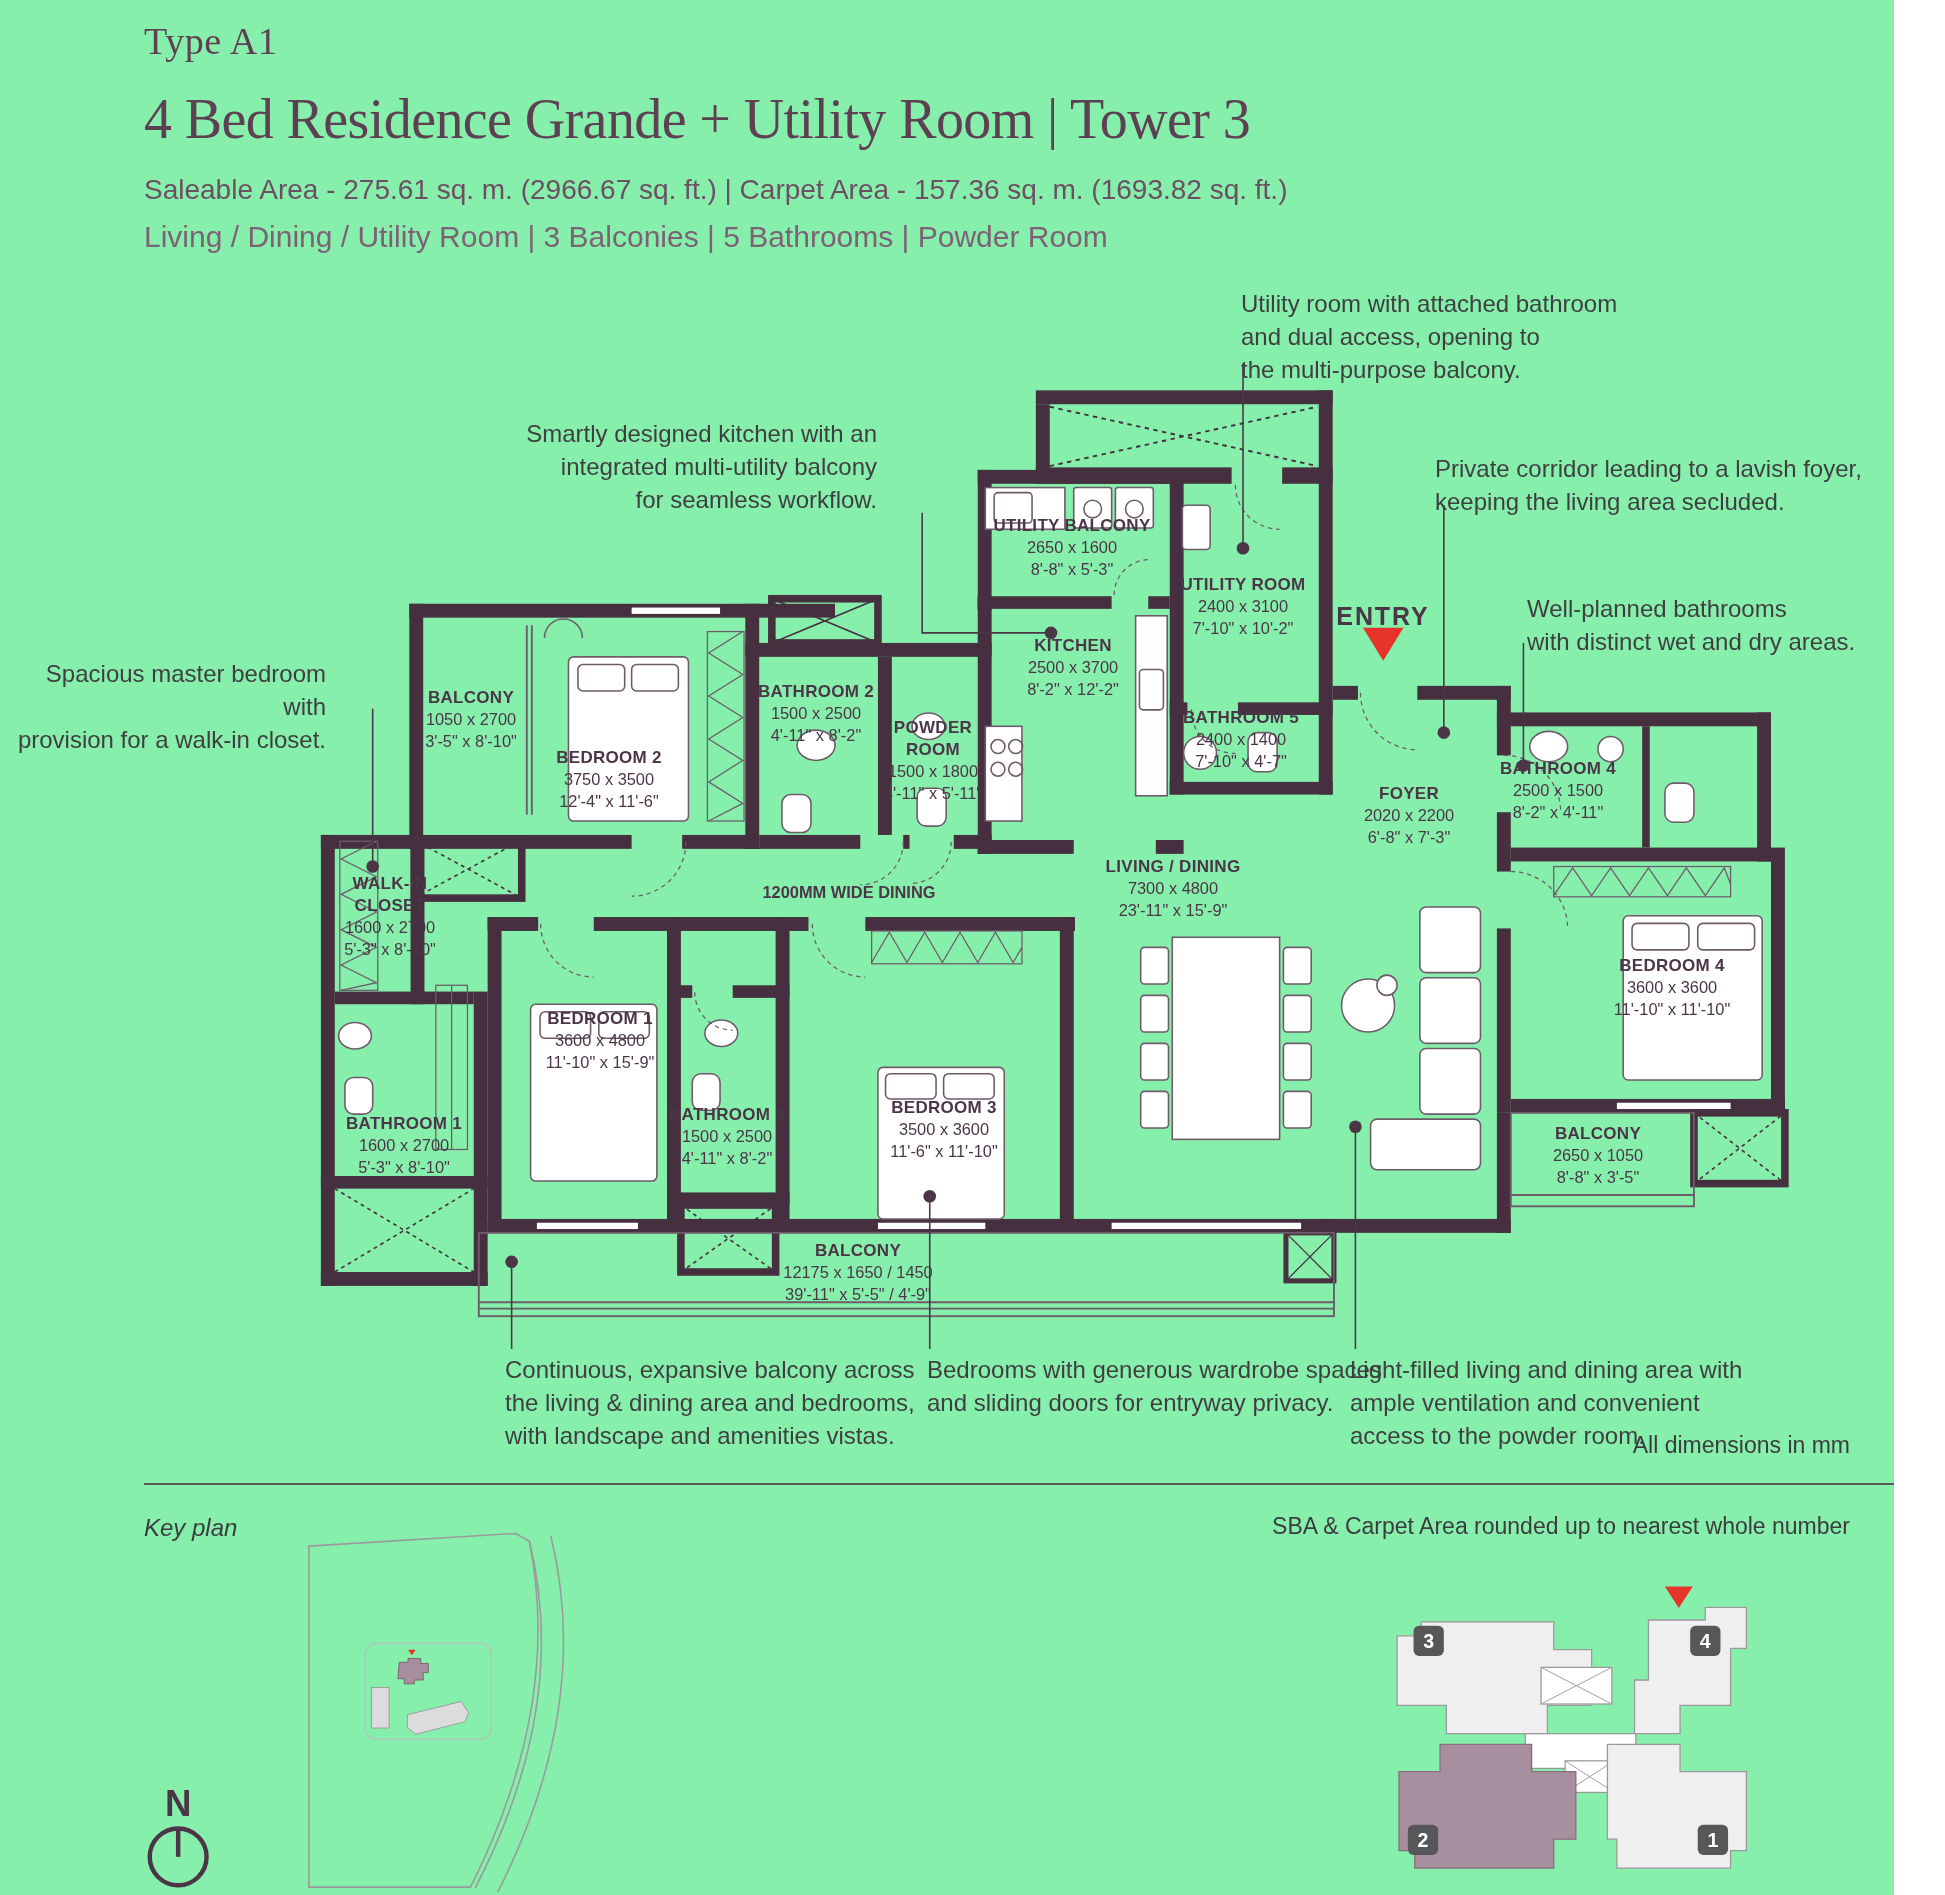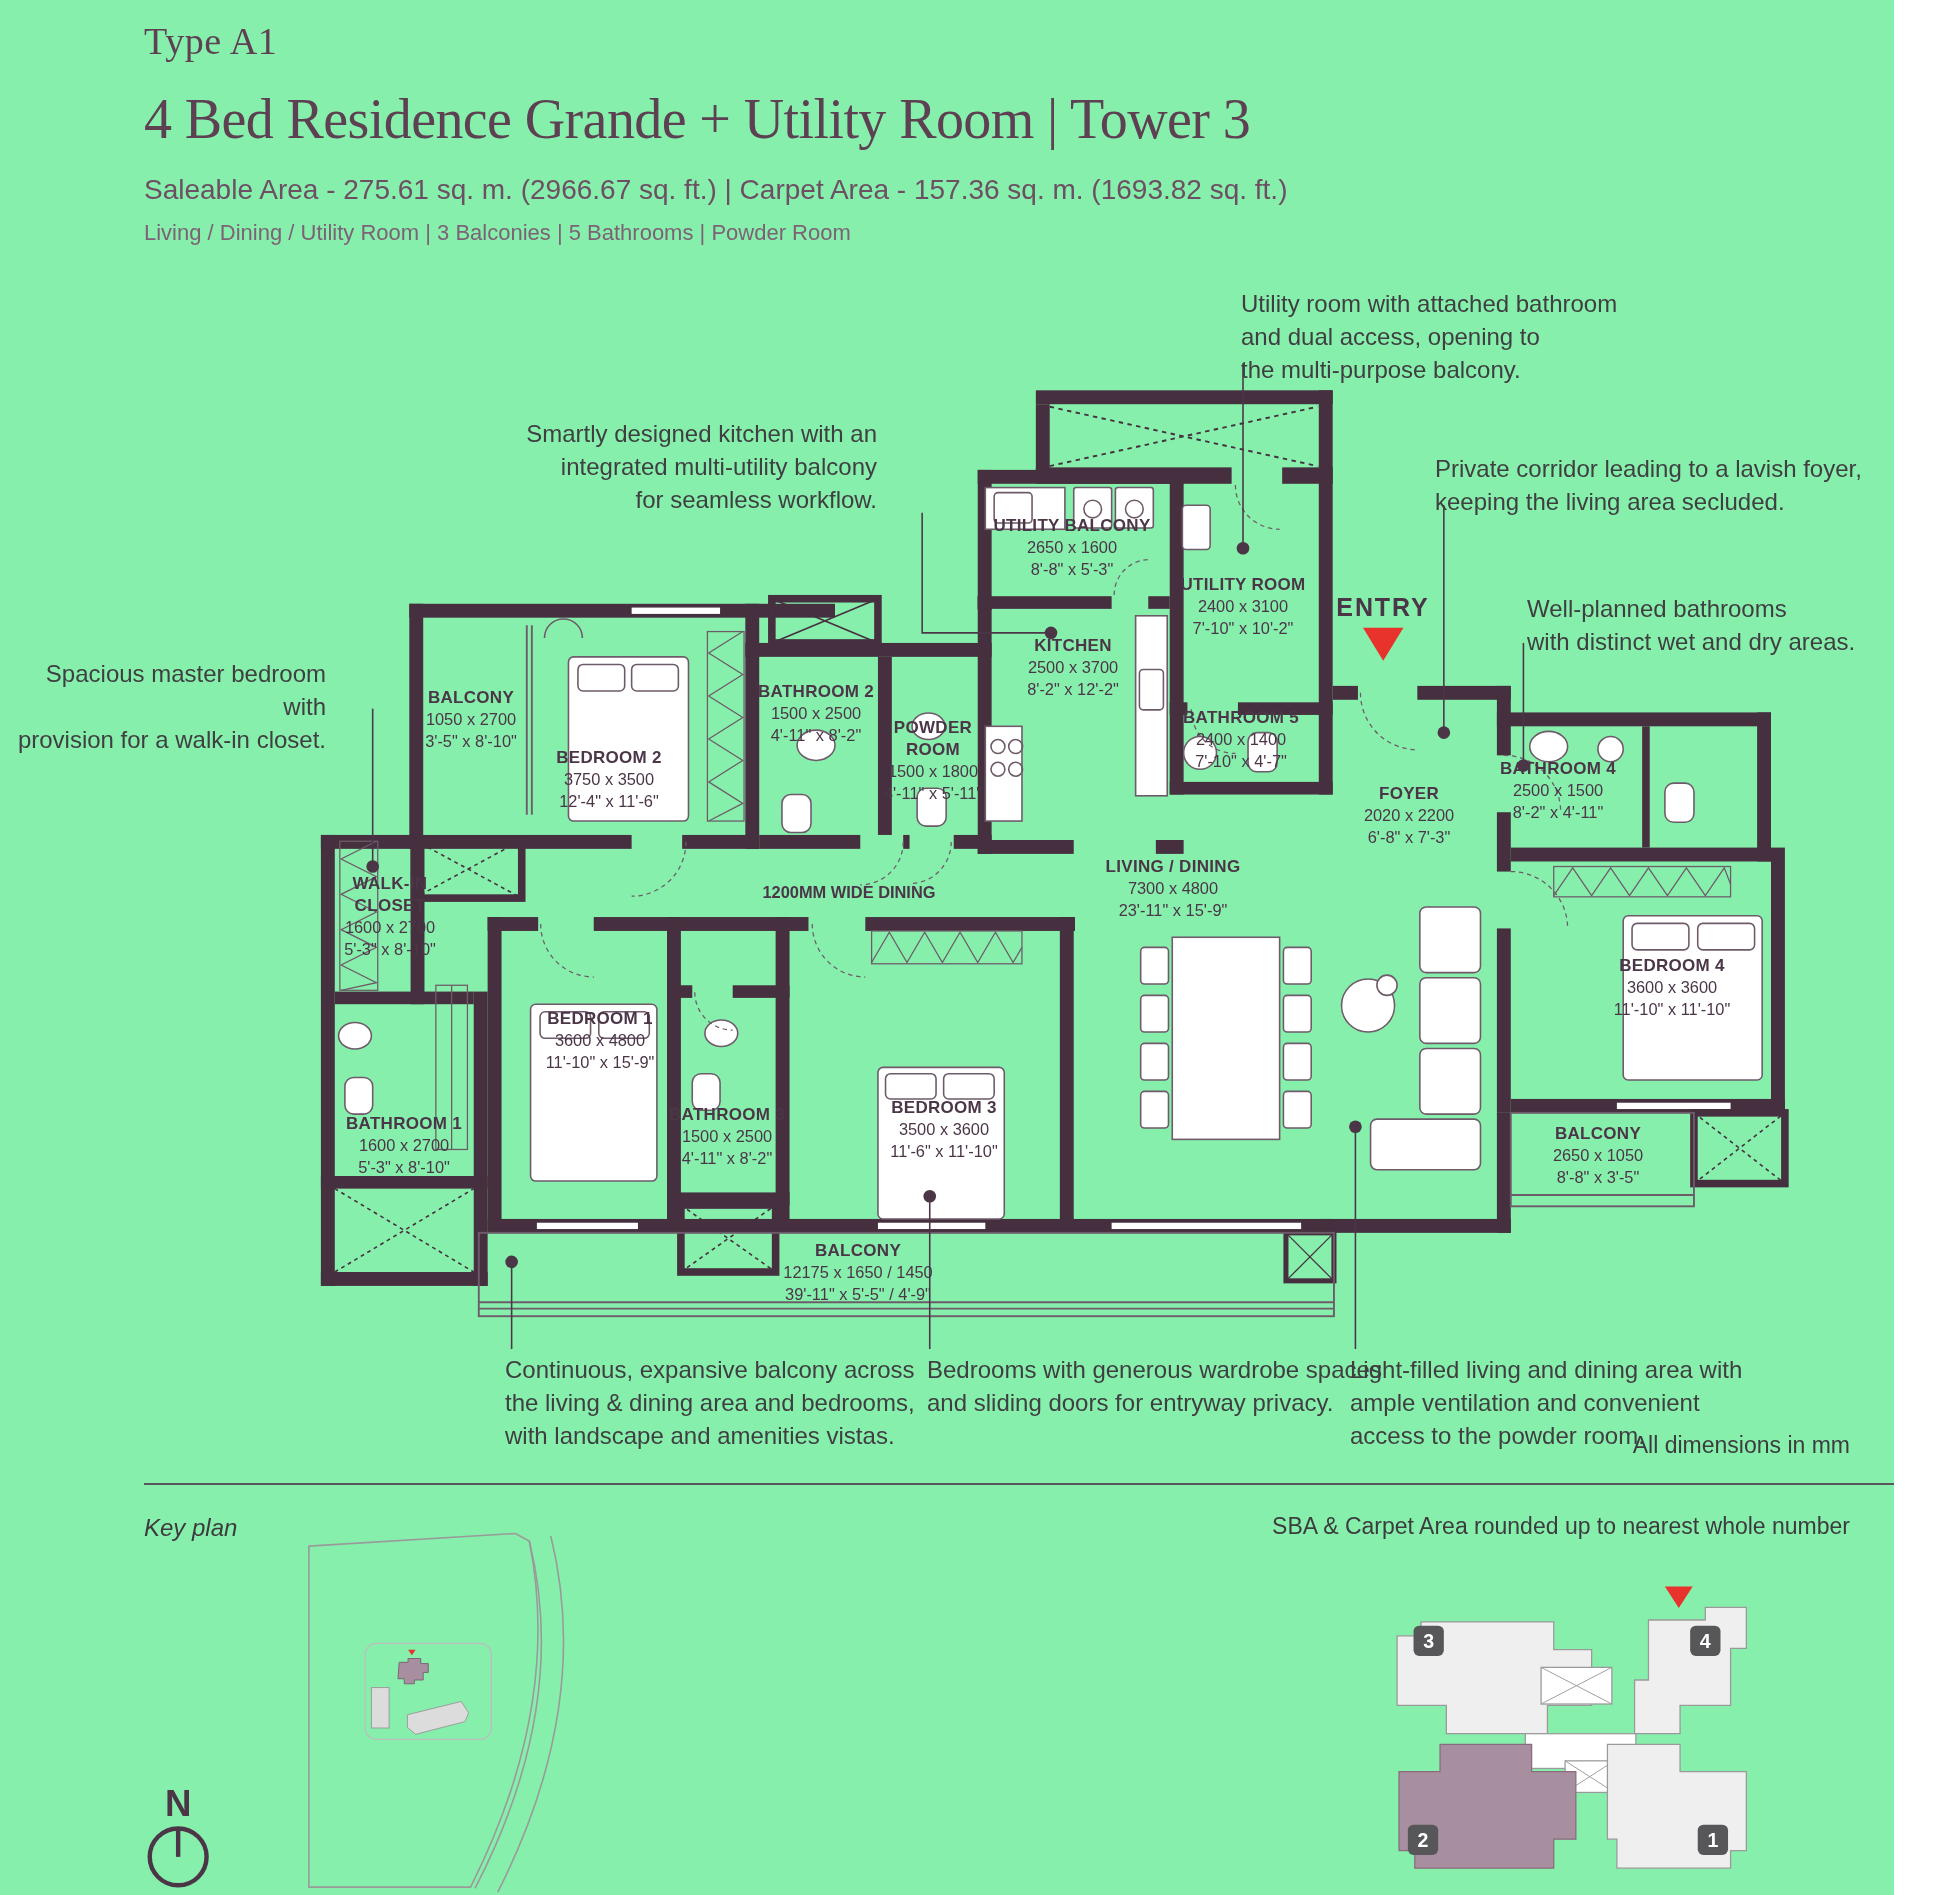--- a/index.html
+++ b/index.html
@@ -3,27 +3,27 @@
 <meta charset="utf-8">
 <style>
   html,body{margin:0;padding:0;background:#fff;}
   .page{position:relative;width:1894px;height:1896px;background:#86efac;overflow:hidden;
         font-family:"Liberation Sans", sans-serif;}
   .abs{position:absolute;}
   .serif{font-family:"Liberation Serif", serif;}
   .type-label{left:144px;top:19px;font-size:38px;color:#5d4153;letter-spacing:0.6px;}
   .main-title{left:144px;top:87px;font-size:56px;color:#5d4153;letter-spacing:-0.6px;white-space:nowrap;}
   .area-line{left:144px;top:174px;font-size:28px;color:#6d4f63;font-weight:500;white-space:nowrap;}
-  .features-line{left:144px;top:220px;font-size:22px;color:#7d6276;white-space:nowrap;}
+  .features-line{left:144px;top:220px;font-size:30px;color:#7d6276;white-space:nowrap;}
   .callout{font-size:24px;line-height:1.38;color:#3f3f41;white-space:pre-line;}
   .callout.right{text-align:right;}
   .room-label{transform:translate(-50%,-50%);text-align:center;color:#4b3648;width:max-content;}
   .room-label .rn{font-size:17px;font-weight:600;letter-spacing:0.3px;white-space:pre-line;line-height:1.3;}
   .room-label .rd{font-size:16.4px;font-weight:500;line-height:1.32;white-space:pre-line;}
-  .entry-label{transform:translate(-50%,-50%);font-size:25px;font-weight:700;letter-spacing:1.9px;color:#4b3648;}
+  .entry-label{transform:translate(-50%,-50%);font-size:25px;font-weight:700;letter-spacing:1.9px;color:#4b3648;margin-top:9px;}
   .passage-label{transform:translate(-50%,-50%);font-size:16.4px;font-weight:600;color:#4b3648;white-space:nowrap;}
   .note{font-size:23px;color:#3c3c3e;}
   .right-anchor{right:44px;text-align:right;}
   .keyplan-title{left:144px;top:1514px;font-size:24px;color:#3c3c3e;font-style:italic;}
   .divider{left:144px;top:1483px;width:1802px;height:1.9px;background:#58585a;}
   svg{position:absolute;left:0;top:0;}
 </style>
 </head>
 <body>
 

